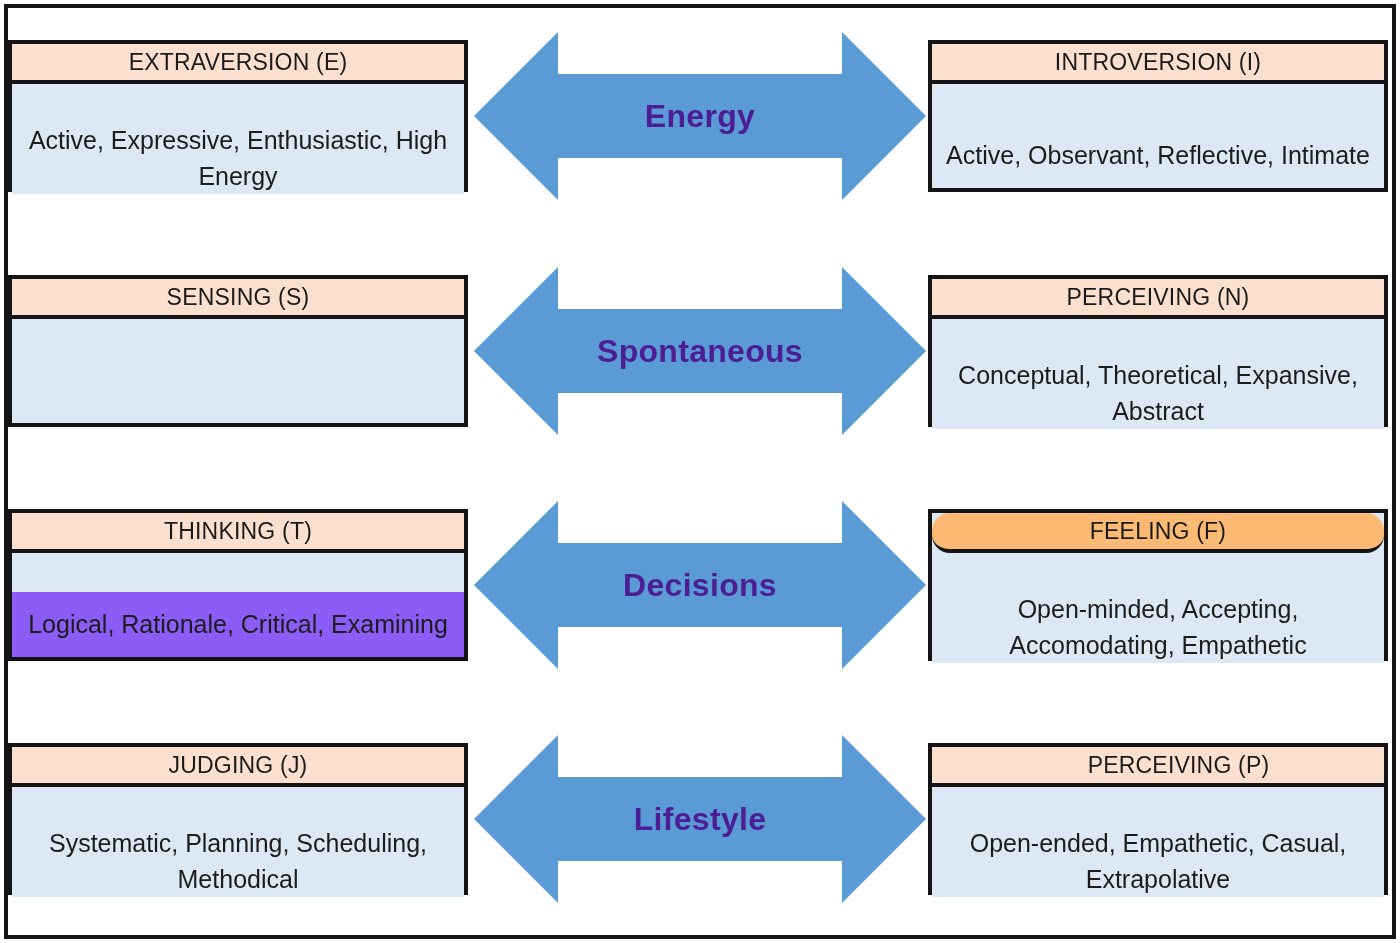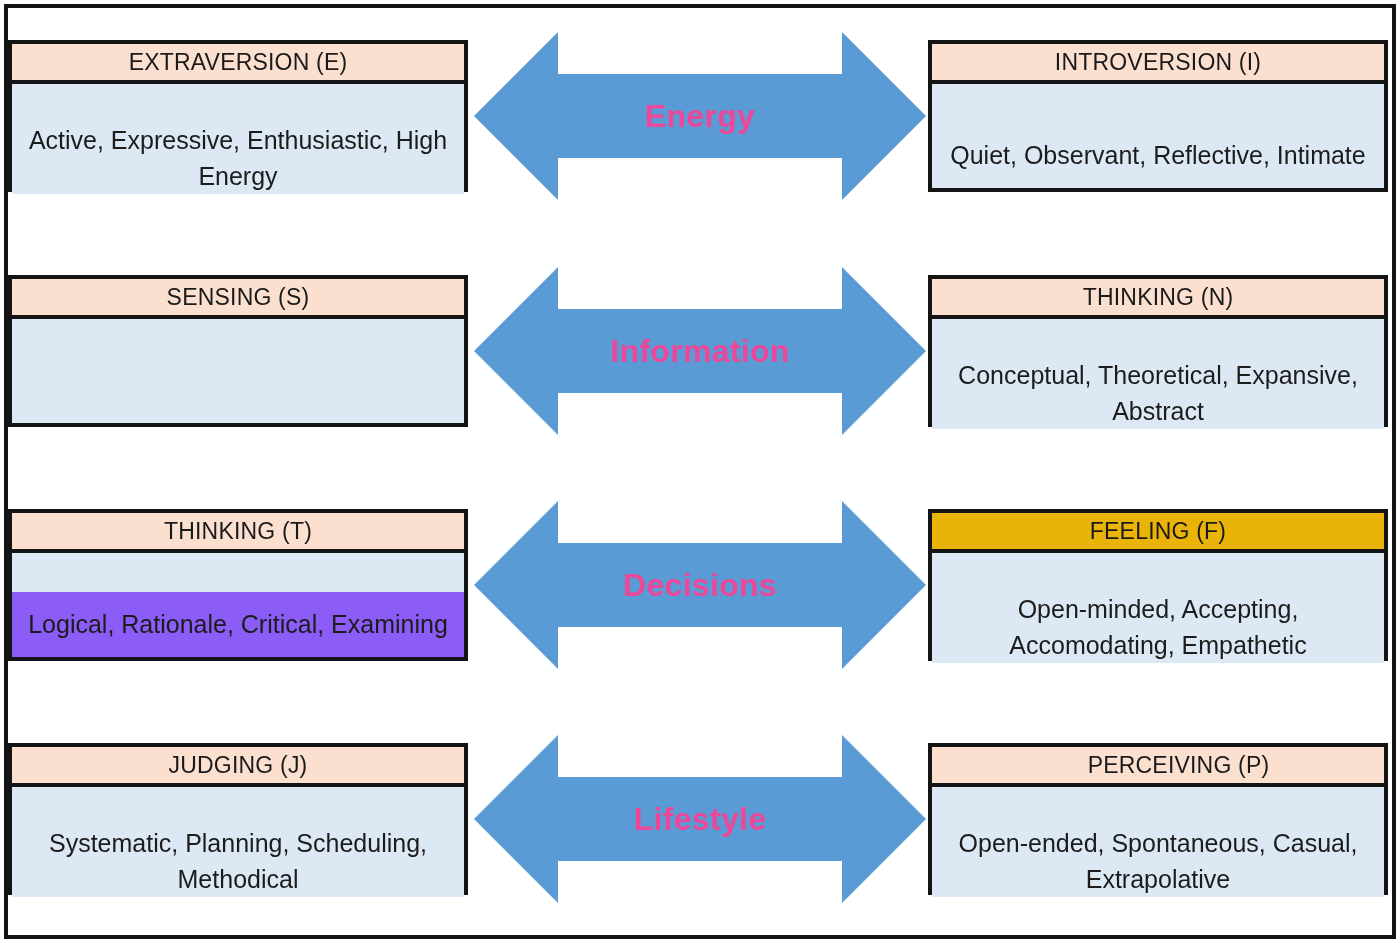--- a/index.html
+++ b/index.html
@@ -116,21 +116,21 @@
     position: absolute;
     left: 0;
     top: 0;
     width: 452px;
     height: 188px;
     display: flex;
     align-items: center;
     justify-content: center;
     font-size: 32px;
     font-weight: bold;
-    color: #ec4899;
+    color: #4c1d95;
     letter-spacing: 0.3px;
     pointer-events: none;
   }
 </style>
 </head>
 <body>
 
 <div id="diagram-root">
   <div class="outer-frame" style="border-color: rgb(20, 20, 20);"></div>
 
@@ -144,74 +144,74 @@
 
       <div class="arrow-wrap">
         <svg class="arrow-shape" viewBox="0 0 452 188" preserveAspectRatio="none">
           <polygon points="0,94 84,10 84,52 368,52 368,10 452,94 368,178 368,136 84,136 84,178" fill="#5b9bd5"></polygon>
         </svg>
         <div class="arrow-label">Energy</div>
       </div>
 
       <div class="pole-box pole-right" style="border-color: rgb(20, 20, 20);">
         <div class="pole-title" style="background: rgb(251, 224, 208);">INTROVERSION (I)</div>
-        <div class="pole-traits" style="background: rgb(220, 233, 245);">Quiet, Observant, Reflective, Intimate</div>
+        <div class="pole-traits" style="background: rgb(220, 233, 245);">Active, Observant, Reflective, Intimate</div>
       </div>
     </div>
 
     <div class="dichotomy-row row-2">
       <div class="pole-box pole-left" style="border-color: rgb(20, 20, 20);">
         <div class="pole-title" style="background: rgb(251, 224, 208);">SENSING (S)</div>
       </div>
 
       <div class="arrow-wrap">
         <svg class="arrow-shape" viewBox="0 0 452 188" preserveAspectRatio="none">
           <polygon points="0,94 84,10 84,52 368,52 368,10 452,94 368,178 368,136 84,136 84,178" fill="#5b9bd5"></polygon>
         </svg>
-        <div class="arrow-label">Information</div>
-      </div>
-
-      <div class="pole-box pole-right" style="border-color: rgb(20, 20, 20);">
-        <div class="pole-title" style="background: rgb(251, 224, 208);">THINKING (N)</div>
+        <div class="arrow-label">Spontaneous</div>
+      </div>
+
+      <div class="pole-box pole-right" style="border-color: rgb(20, 20, 20);">
+        <div class="pole-title" style="background: rgb(251, 224, 208);">PERCEIVING (N)</div>
         <div class="pole-traits" style="background: rgb(220, 233, 245);">Conceptual, Theoretical, Expansive, Abstract</div>
       </div>
     </div>
 
     <div class="dichotomy-row row-3">
       <div class="pole-box pole-left" style="border-color: rgb(20, 20, 20);">
         <div class="pole-title" style="background: rgb(251, 224, 208);">THINKING (T)</div>
         <div class="pole-traits" style="background: #8b5cf6;">Logical, Rationale, Critical, Examining</div>
       </div>
 
       <div class="arrow-wrap">
         <svg class="arrow-shape" viewBox="0 0 452 188" preserveAspectRatio="none">
           <polygon points="0,94 84,10 84,52 368,52 368,10 452,94 368,178 368,136 84,136 84,178" fill="#5b9bd5"></polygon>
         </svg>
         <div class="arrow-label">Decisions</div>
       </div>
 
       <div class="pole-box pole-right" style="border-color: rgb(20, 20, 20);">
-        <div class="pole-title" style="background: #eab308;">FEELING (F)</div>
+        <div class="pole-title" style="background: #fdba74; border-radius: 18px;">FEELING (F)</div>
         <div class="pole-traits" style="background: rgb(220, 233, 245);">Open-minded, Accepting, Accomodating, Empathetic</div>
       </div>
     </div>
 
     <div class="dichotomy-row row-4">
       <div class="pole-box pole-left" style="border-color: rgb(20, 20, 20);">
         <div class="pole-title" style="background: rgb(251, 224, 208);">JUDGING (J)</div>
         <div class="pole-traits" style="background: rgb(220, 233, 245);">Systematic, Planning, Scheduling, Methodical</div>
       </div>
 
       <div class="arrow-wrap">
         <svg class="arrow-shape" viewBox="0 0 452 188" preserveAspectRatio="none">
           <polygon points="0,94 84,10 84,52 368,52 368,10 452,94 368,178 368,136 84,136 84,178" fill="#5b9bd5"></polygon>
         </svg>
         <div class="arrow-label">Lifestyle</div>
       </div>
 
       <div class="pole-box pole-right" style="border-color: rgb(20, 20, 20);">
         <div class="pole-title" style="background: rgb(251, 224, 208); padding-left: 41px;">PERCEIVING (P)</div>
-        <div class="pole-traits" style="background: rgb(220, 233, 245);">Open-ended, Spontaneous, Casual, Extrapolative</div>
+        <div class="pole-traits" style="background: rgb(220, 233, 245);">Open-ended, Empathetic, Casual, Extrapolative</div>
       </div>
     </div>
 
   </div>
 </div>
 
 </body></html>

